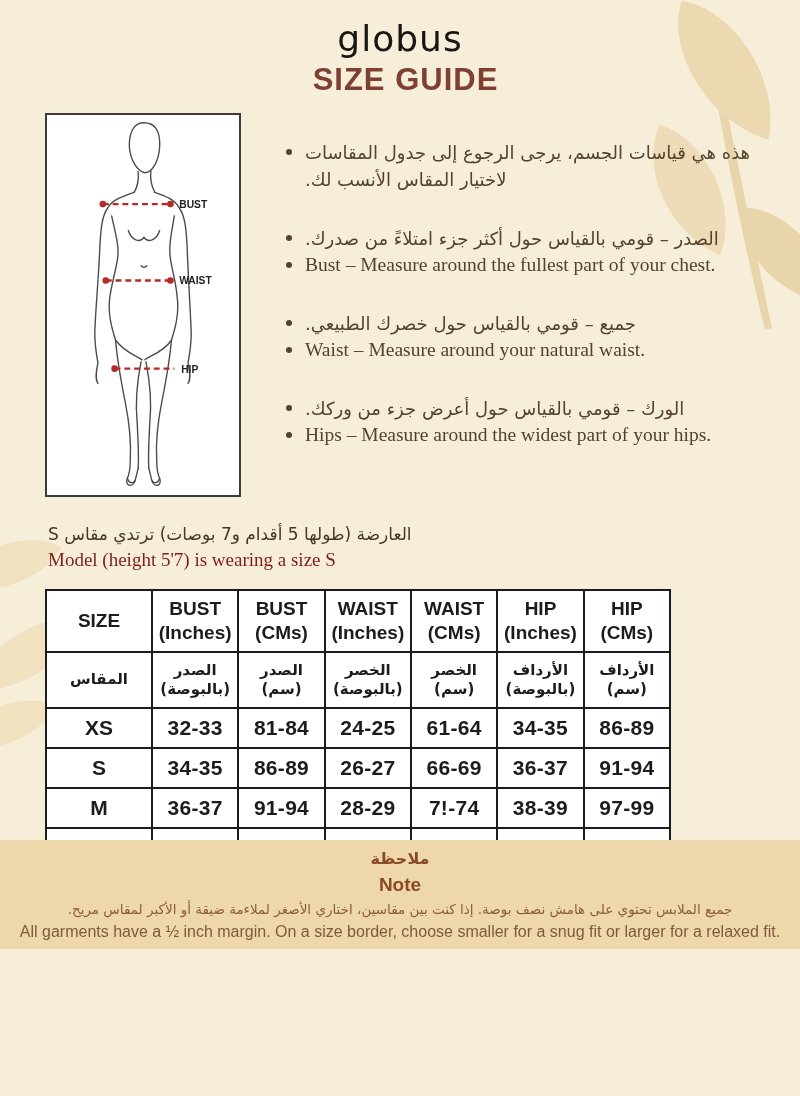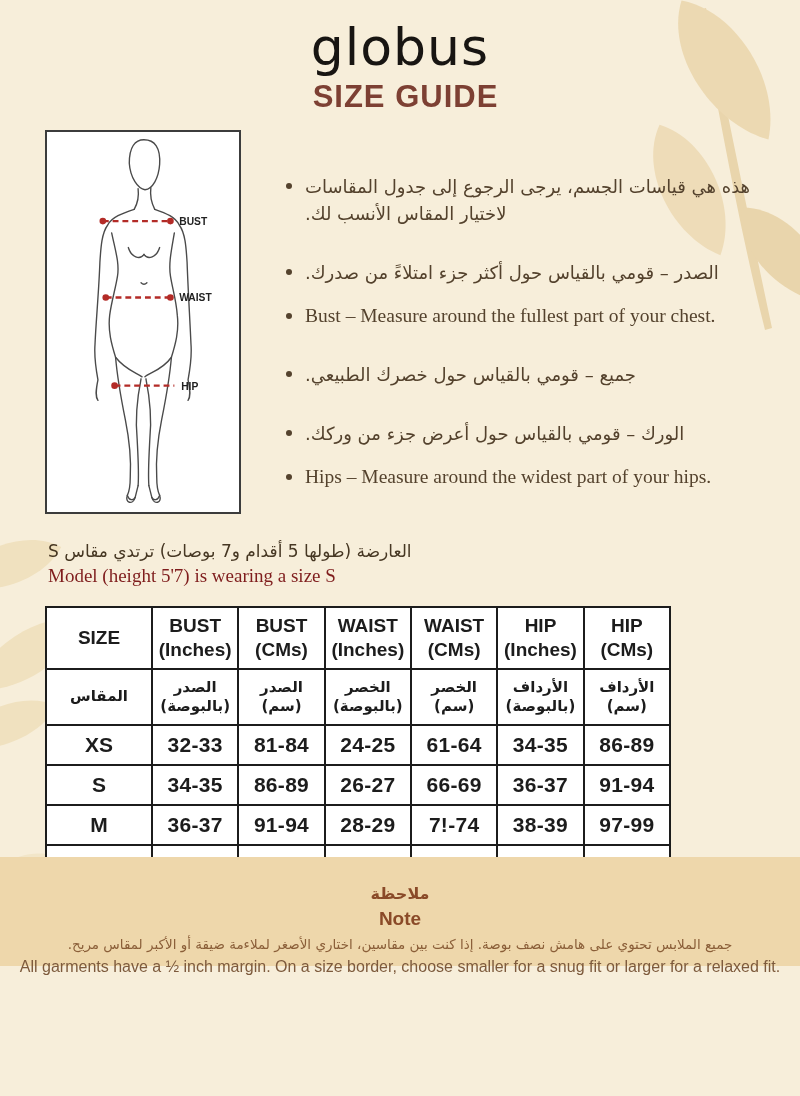--- a/index.html
+++ b/index.html
@@ -14,40 +14,40 @@
   .deco {
     position:absolute; inset:0; width:800px; height:1096px;
     pointer-events:none; z-index:0;
   }
   .content { position:relative; z-index:1; }
 
   
   .header { text-align:center; padding-top:20px; }
   .brand {
     font-family:"DejaVu Sans", sans-serif;
-    font-size:52px; font-weight:400; color:#181512; letter-spacing:1px;
+    font-size:36px; font-weight:400; color:#181512; letter-spacing:1px;
     line-height:1.05;
   }
   .page-title {
     font-size:31px; font-weight:bold; color:#7d4033; letter-spacing:1px;
     margin-top:4px;
     padding-left:11px;
   }
 
   
   .top-row { display:flex; padding:0 45px; margin-top:15px; }
   .figure-box {
     width:196px; height:384px; flex:none;
     background:#ffffff; border:2px solid #3c3c3c;
   }
   .figure-box svg { width:100%; height:100%; display:block; }
 
   .bullets { flex:1; padding:26px 0 0 40px; }
   .group + .group { margin-top:32px; }
-  .li { position:relative; padding-left:24px; margin-top:17px; }
+  .li { position:relative; padding-left:24px; margin-top:0; }
   .li::before {
     content:""; position:absolute; left:5px; top:10px;
     width:6px; height:6px; border-radius:50%; background:#54422d;
   }
   .ar {
     direction:rtl; text-align:left; unicode-bidi:isolate;
     font-family:"DejaVu Sans", sans-serif;
     font-size:18px; line-height:1.5; color:#54422d;
   }
   .en {
@@ -75,21 +75,21 @@
   th.h-ar {
     font-family:"DejaVu Sans", sans-serif; direction:rtl;
     font-size:15px; font-weight:bold; line-height:1.3; height:56px;
   }
   td.c-val { font-size:21px; font-weight:600; height:40px; letter-spacing:0.3px; }
   td.c-sz  { font-size:21px; font-weight:bold; height:40px; }
 
   
   .note {
     position:absolute; left:0; right:0; bottom:0; height:109px;
-    background:#eed7ab; text-align:center; padding-top:26px; z-index:1;
+    background:#eed7ab; text-align:center; padding-top:8px; z-index:1;
   }
   .note-heading-ar {
     font-family:"DejaVu Sans", sans-serif; direction:rtl;
     font-size:16px; font-weight:bold; color:#8a4a28; line-height:1.4;
   }
   .note-heading-en { font-size:19px; font-weight:bold; color:#8a4a28; line-height:1.5; }
   .note-body-ar {
     font-family:"DejaVu Sans", sans-serif; direction:rtl;
     font-size:13.5px; color:#8a5e38; line-height:1.6; padding:0 20px;
   }
@@ -180,20 +180,21 @@
     <div class="bullets">
       <div class="group">
         <div class="li ar">هذه هي قياسات الجسم، يرجى الرجوع إلى جدول المقاسات لاختيار المقاس الأنسب لك.</div>
       </div>
       <div class="group">
         <div class="li ar">الصدر – قومي بالقياس حول أكثر جزء امتلاءً من صدرك.</div>
         <div class="li en">Bust – Measure around the fullest part of your chest.</div>
       </div>
       <div class="group">
         <div class="li ar">جميع – قومي بالقياس حول خصرك الطبيعي.</div>
+        <div class="li en">Waist – Measure around your natural waist.</div>
       </div>
       <div class="group">
         <div class="li ar">الورك – قومي بالقياس حول أعرض جزء من وركك.</div>
         <div class="li en">Hips – Measure around the widest part of your hips.</div>
       </div>
     </div>
   </div>
 
   <div class="model-line">
     <div class="ar">العارضة (طولها 5 أقدام و7 بوصات) ترتدي مقاس S</div>

